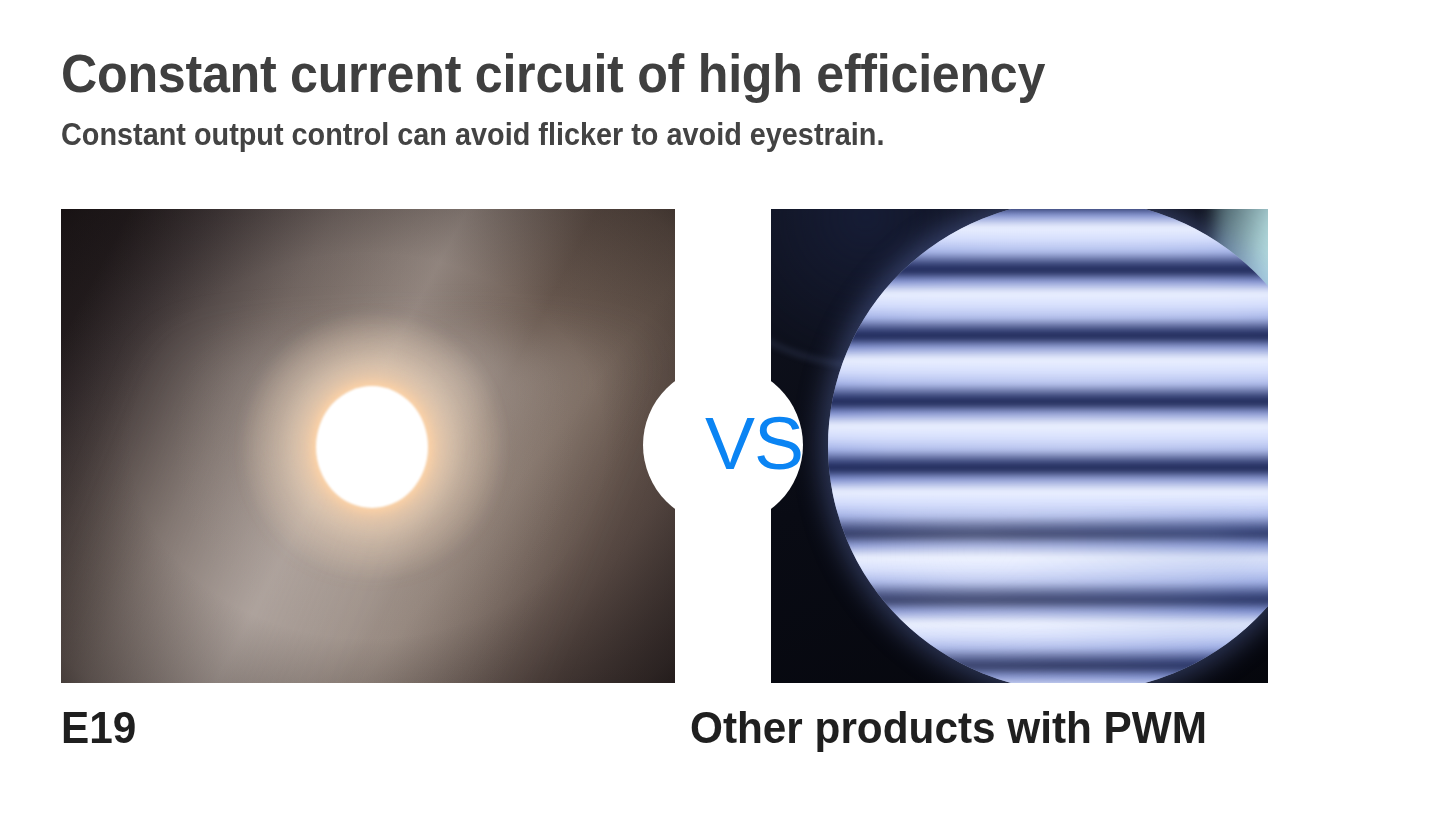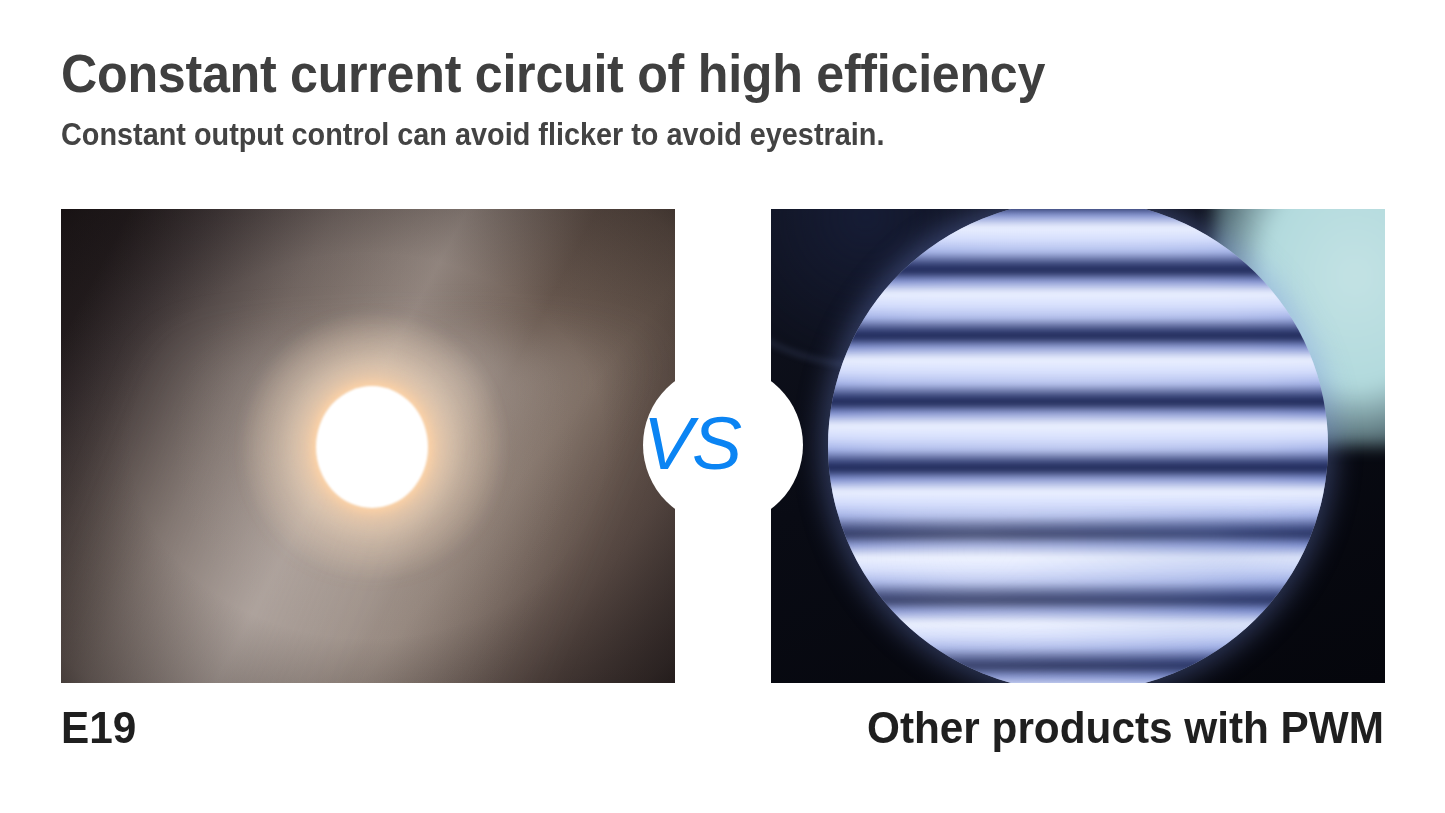--- a/index.html
+++ b/index.html
@@ -8,21 +8,21 @@
     padding: 0;
     background: #ffffff;
   }
   body {
     font-family: "Liberation Sans", "DejaVu Sans", sans-serif;
     -webkit-font-smoothing: antialiased;
   }
 
   .slide {
     position: relative;
-    width: 1445px;
+    width: 1268px;
     height: 813px;
     background: #ffffff;
     overflow: hidden;
   }
 
   
   .headings {
     position: absolute;
     left: 61px;
     top: 44px;
@@ -243,23 +243,22 @@
   .vs-badge {
     position: absolute;
     left: 643px;
     top: 365px;
     width: 160px;
     height: 160px;
     border-radius: 50%;
     background: #ffffff;
     display: flex;
     align-items: center;
-    justify-content: flex-start;
+    justify-content: flex-end;
     z-index: 5;
-    font-style: italic;
   }
   .vs-text {
     font-size: 75px;
     font-weight: 500;
     color: #0b84f3;
     letter-spacing: -1px;
     line-height: 1;
     transform: translateY(-2px);
   }
 

